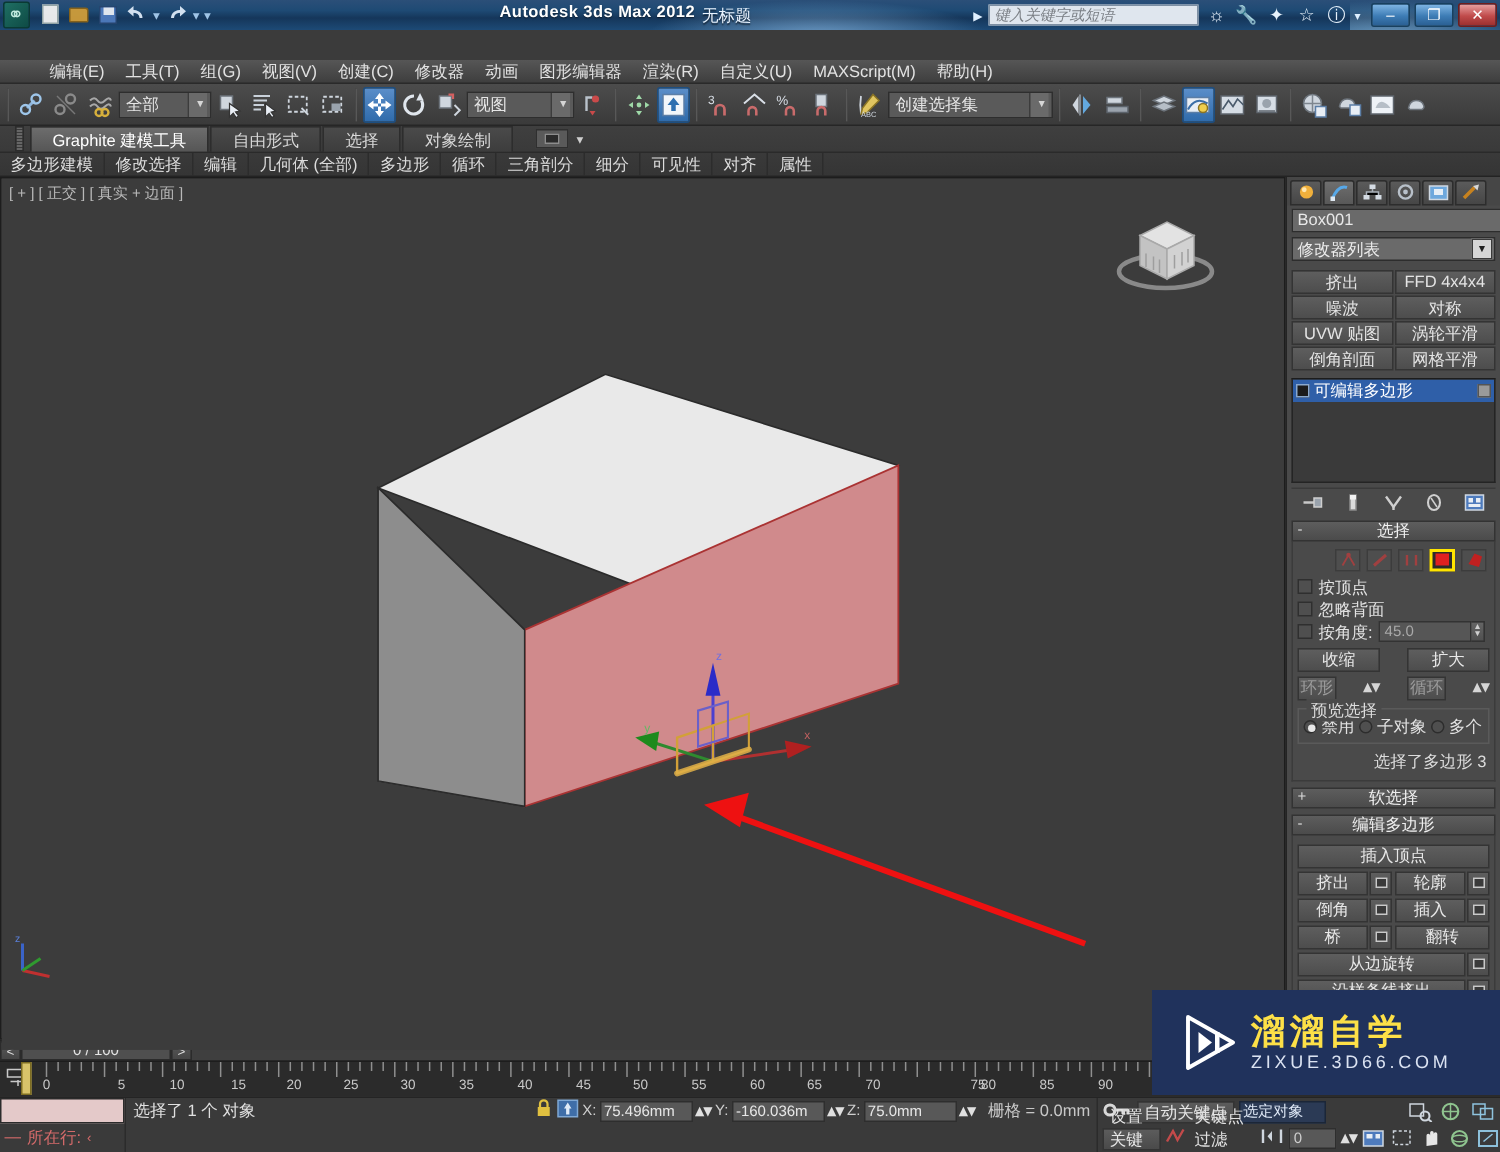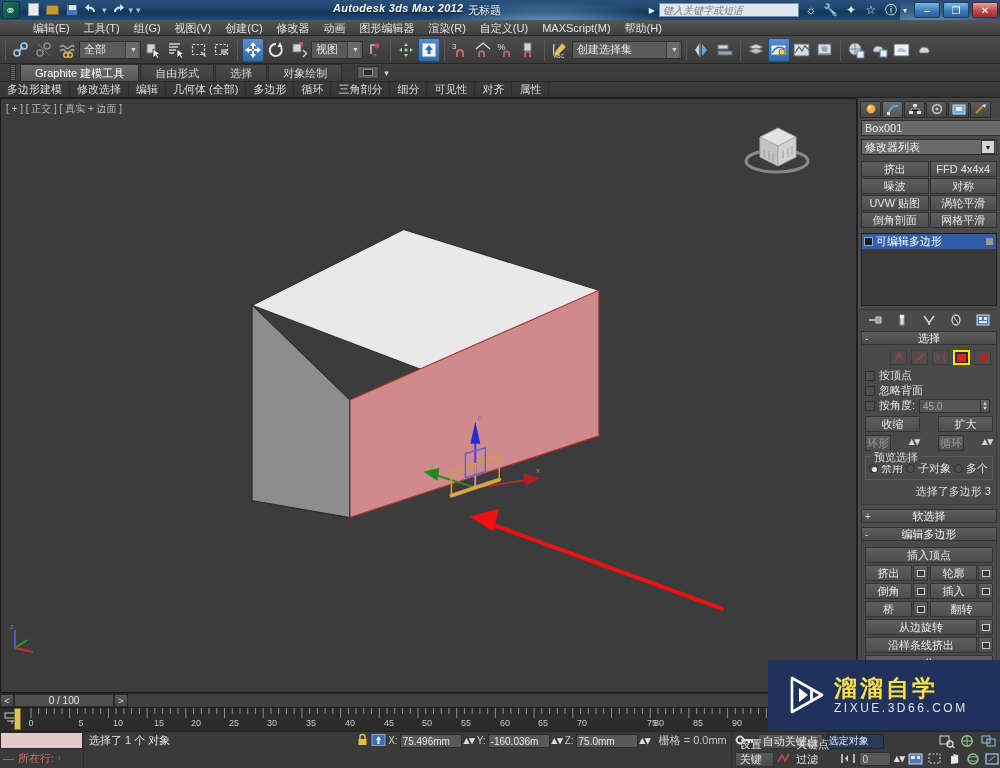--- a/index.html
+++ b/index.html
@@ -31,59 +31,58 @@
   .qat .qi{width:16px;height:16px;position:relative;opacity:.95;}
   .qat .sep{color:#9fc4e6;font-size:9px;}
   .ico-doc{background:#f2f2f2;border:1px solid #9aa;width:11px;height:13px;margin:1px 0 0 2px;position:absolute;}
   .ico-folder{width:13px;height:10px;background:#cf9d3a;border:1px solid #8a6418;margin:3px 0 0 1px;position:absolute;border-radius:1px 2px 1px 1px;}
   .ico-save{width:12px;height:12px;background:#4e7bbd;border:1px solid #26456f;margin:2px 0 0 2px;position:absolute;}
   .ico-save:after{content:"";position:absolute;left:2px;top:0;width:7px;height:5px;background:#e9eef5;}
   .title-txt{
     position:absolute;left:333px;top:2px;z-index:4;
     font-size:11px;font-weight:bold;color:#ffffff;letter-spacing:.3px;
     text-shadow:0 1px 1px rgba(0,0,0,.55);
-    font-style:italic;
   }
   .title-doc{position:absolute;left:468px;top:3px;z-index:4;font-size:11px;color:#eaf4ff;text-shadow:0 1px 1px rgba(0,0,0,.6);}
   .tb-right{position:absolute;right:2px;top:0;height:20px;display:flex;align-items:center;gap:2px;z-index:5;}
   .infobar{display:flex;align-items:center;gap:4px;margin-right:4px;}
   .infocaret{color:#dff0ff;font-size:8px;}
   .searchbox{width:140px;height:14px;background:#dfe6ee;border:1px solid #7d8fa3;
      font-size:10px;color:#7a7f85;font-style:italic;padding:0 3px;line-height:13px;overflow:hidden;white-space:nowrap;}
   .hicon{width:16px;height:14px;position:relative;color:#e6f1fb;font-size:12px;text-align:center;line-height:14px;}
   .wbtn{width:26px;height:16px;margin-left:1px;position:relative;
      background:linear-gradient(180deg,#7fb5e4,#3d7cb5 55%,#2a5f93);
      border:1px solid #18405f;border-radius:2px;color:#fff;font-size:10px;
      display:flex;align-items:center;justify-content:center;}
   .wbtn.close{background:linear-gradient(180deg,#e8a0a0,#c04b4b 55%,#9c2f2f);border-color:#6f1d1d;}
 
   
   .menubar{
     height:16px;flex:0 0 16px;display:flex;align-items:center;
     background:linear-gradient(180deg,#565656,#3e3e3e);
-    border-bottom:1px solid #2a2a2a;padding-left:26px;
+    border-bottom:1px solid #2a2a2a;padding-left:26px;margin-top:20px;
   }
   .menubar .mi{padding:0 7px;line-height:16px;font-size:11px;color:#e2e2e2;cursor:default;white-space:nowrap;}
 
   
   .toolbar{
     height:28px;flex:0 0 28px;display:flex;align-items:center;gap:1px;
     background:linear-gradient(180deg,#4c4c4c,#3a3a3a);
     border-bottom:1px solid #262626;padding:0 2px;
   }
   .tsep{width:1px;height:22px;background:#2c2c2c;border-right:1px solid #585858;margin:0 3px;}
   .tbtn{width:22px;height:24px;border:1px solid transparent;border-radius:2px;position:relative;
      display:flex;align-items:center;justify-content:center;}
   .tbtn.on{background:linear-gradient(180deg,#5b8ec9,#2f6bab);border-color:#1d4e80;}
   .tbtn svg{display:block;}
   .tdrop{height:18px;background:#5a5a5a;border:1px solid #2e2e2e;color:#e6e6e6;
      font-size:11px;display:flex;align-items:flex-start;padding:0 2px 0 4px;justify-content:space-between;}
   .tdrop .cv{font-size:7px;color:#d6d6d6;border-left:1px solid #3c3c3c;padding-left:3px;margin-left:4px;height:16px;display:flex;align-items:center;background:#6a6a6a;width:13px;justify-content:center;}
   .dd-all{width:62px;}
-  .dd-view{width:52px;}
+  .dd-view{width:72px;}
   .dd-set{width:110px;}
 
   
   .ribbon{flex:0 0 34px;background:linear-gradient(180deg,#3f3f3f,#353535);border-bottom:1px solid #232323;}
   .rib-tabs{height:17px;display:flex;align-items:stretch;padding-left:10px;gap:1px;}
   .rib-tab{padding:0 14px;font-size:11px;color:#d8d8d8;display:flex;align-items:center;
      background:linear-gradient(180deg,#4a4a4a,#3d3d3d);border:1px solid #2d2d2d;border-bottom:none;}
   .rib-tab.active{background:linear-gradient(180deg,#6d6d6d,#565656);color:#fff;}
   .rib-grip{width:6px;background:repeating-linear-gradient(180deg,#666 0 1px,#3a3a3a 1px 2px);margin-right:3px;border:1px solid #2c2c2c;}
   .rib-mini{width:22px;height:13px;background:#5a5a5a;border:1px solid #2f2f2f;margin-left:14px;display:flex;align-items:center;justify-content:center;align-self:center;}

